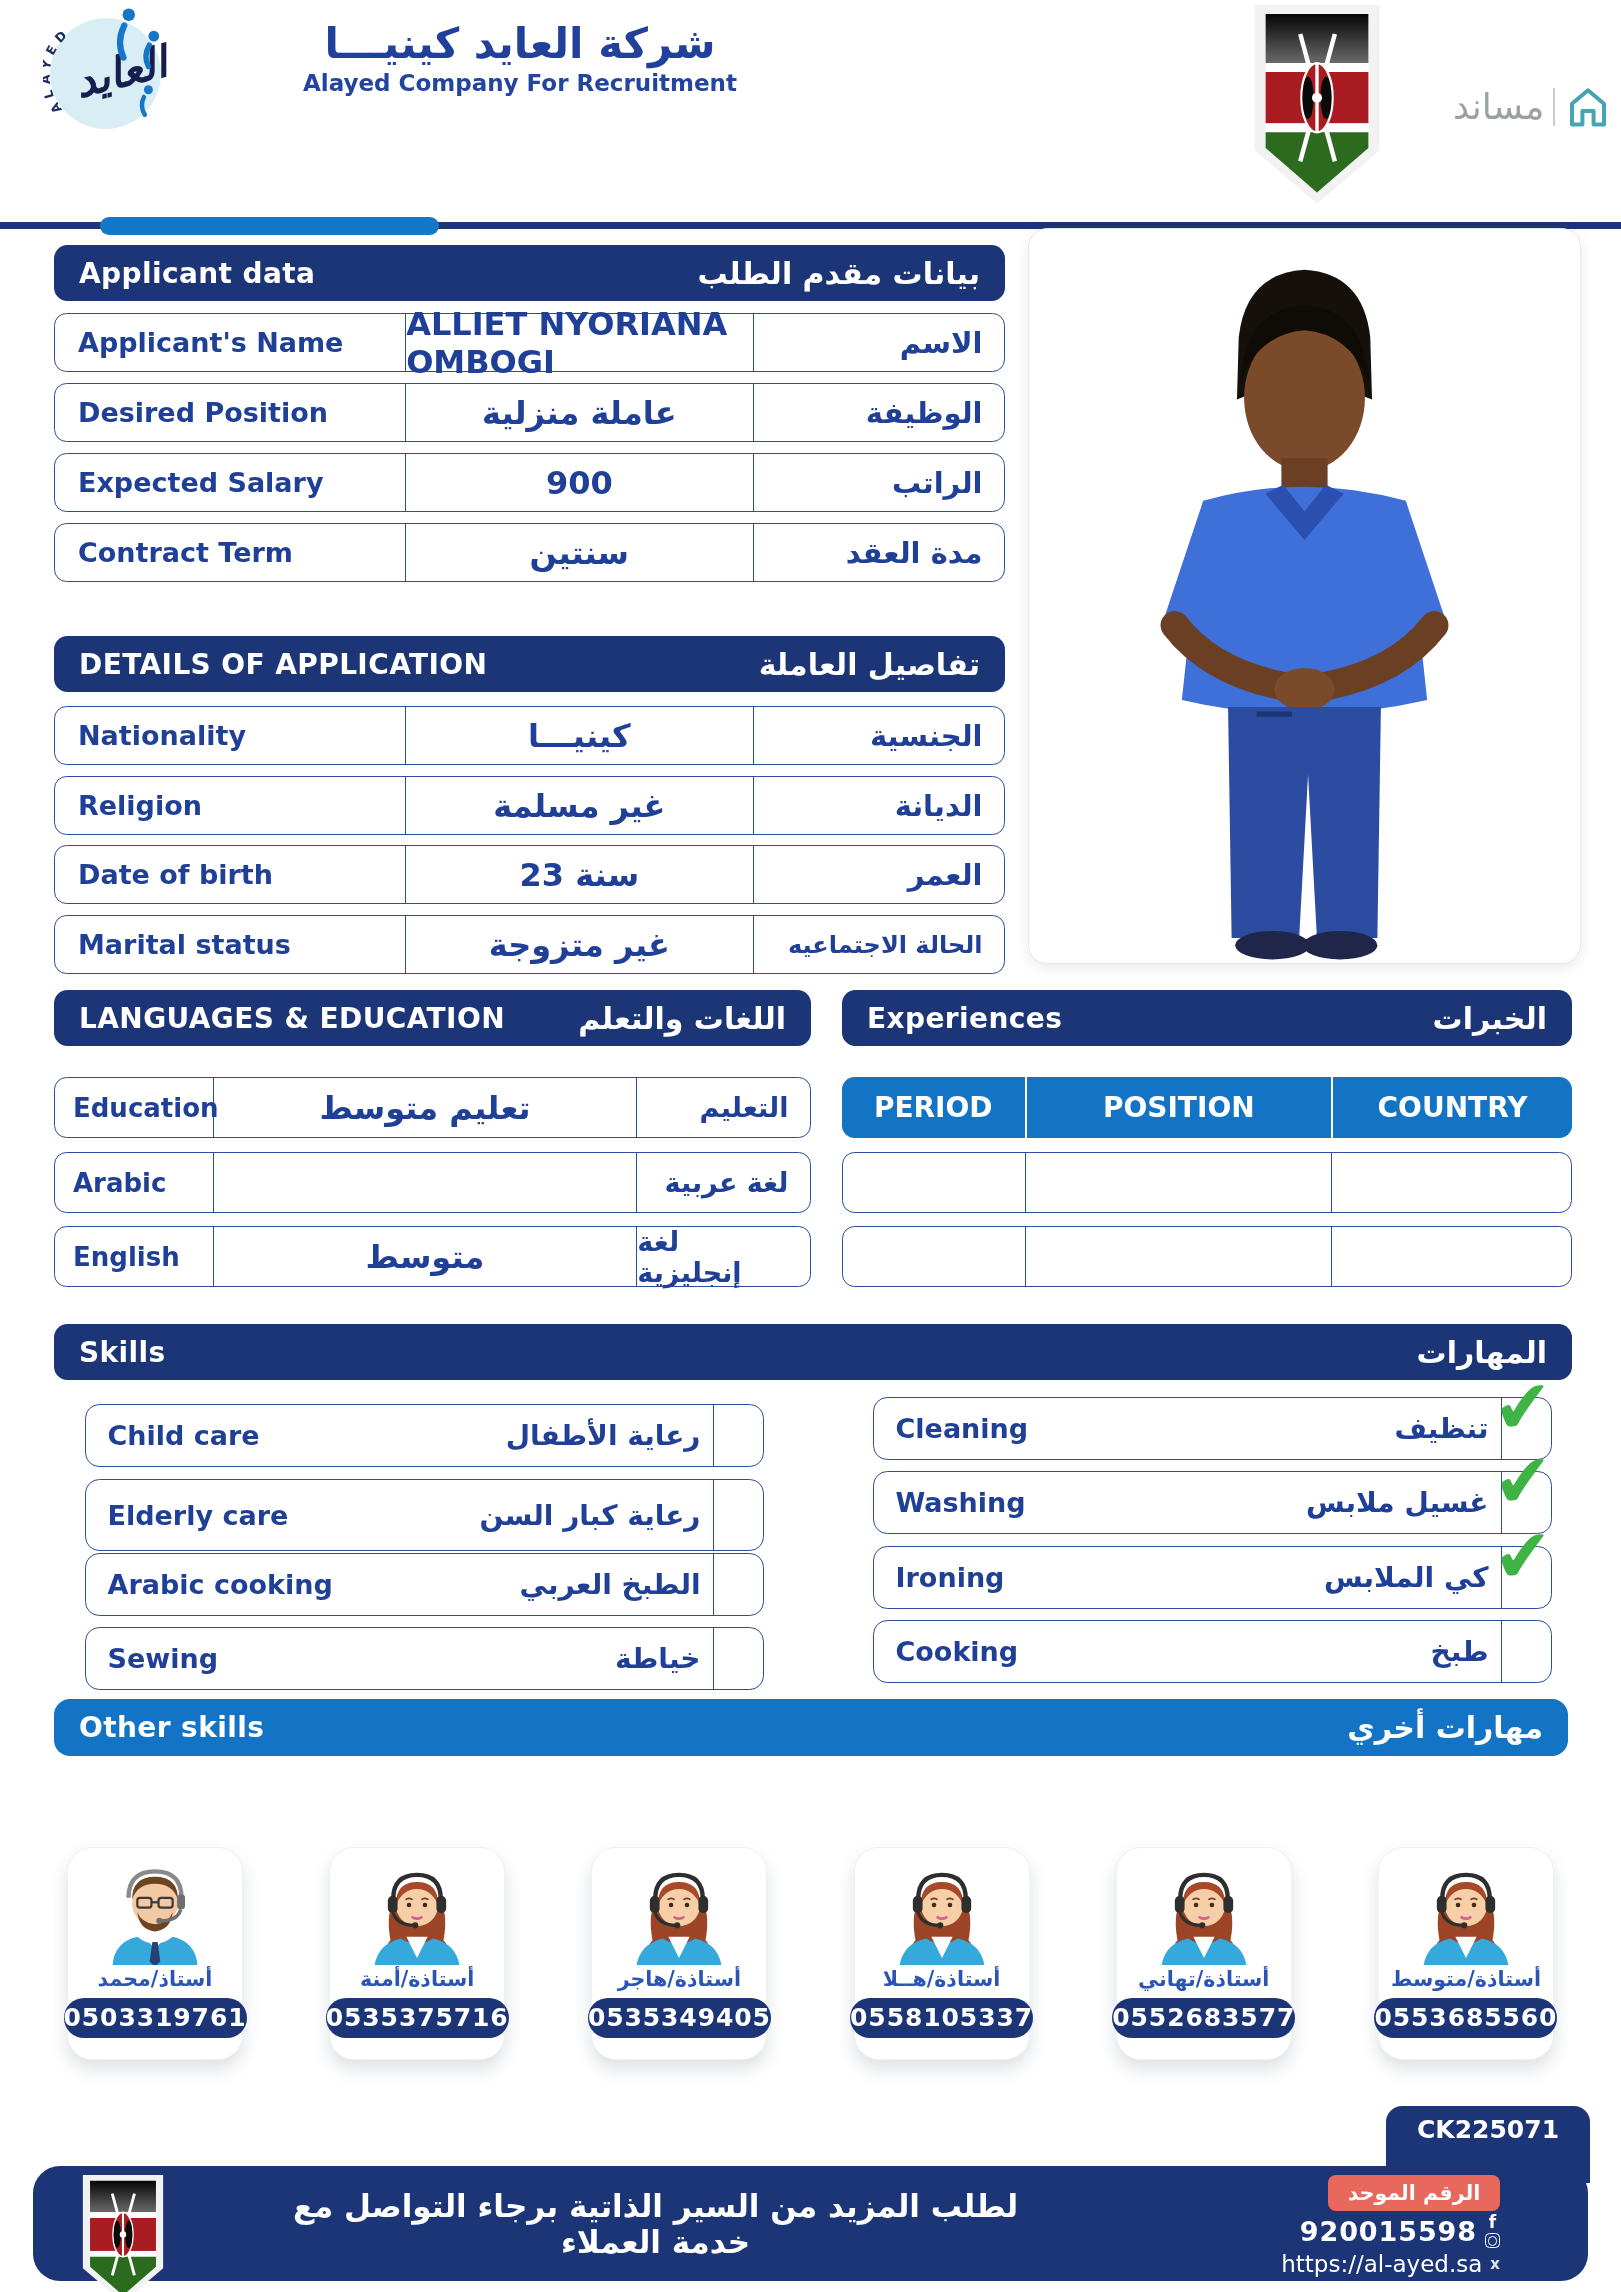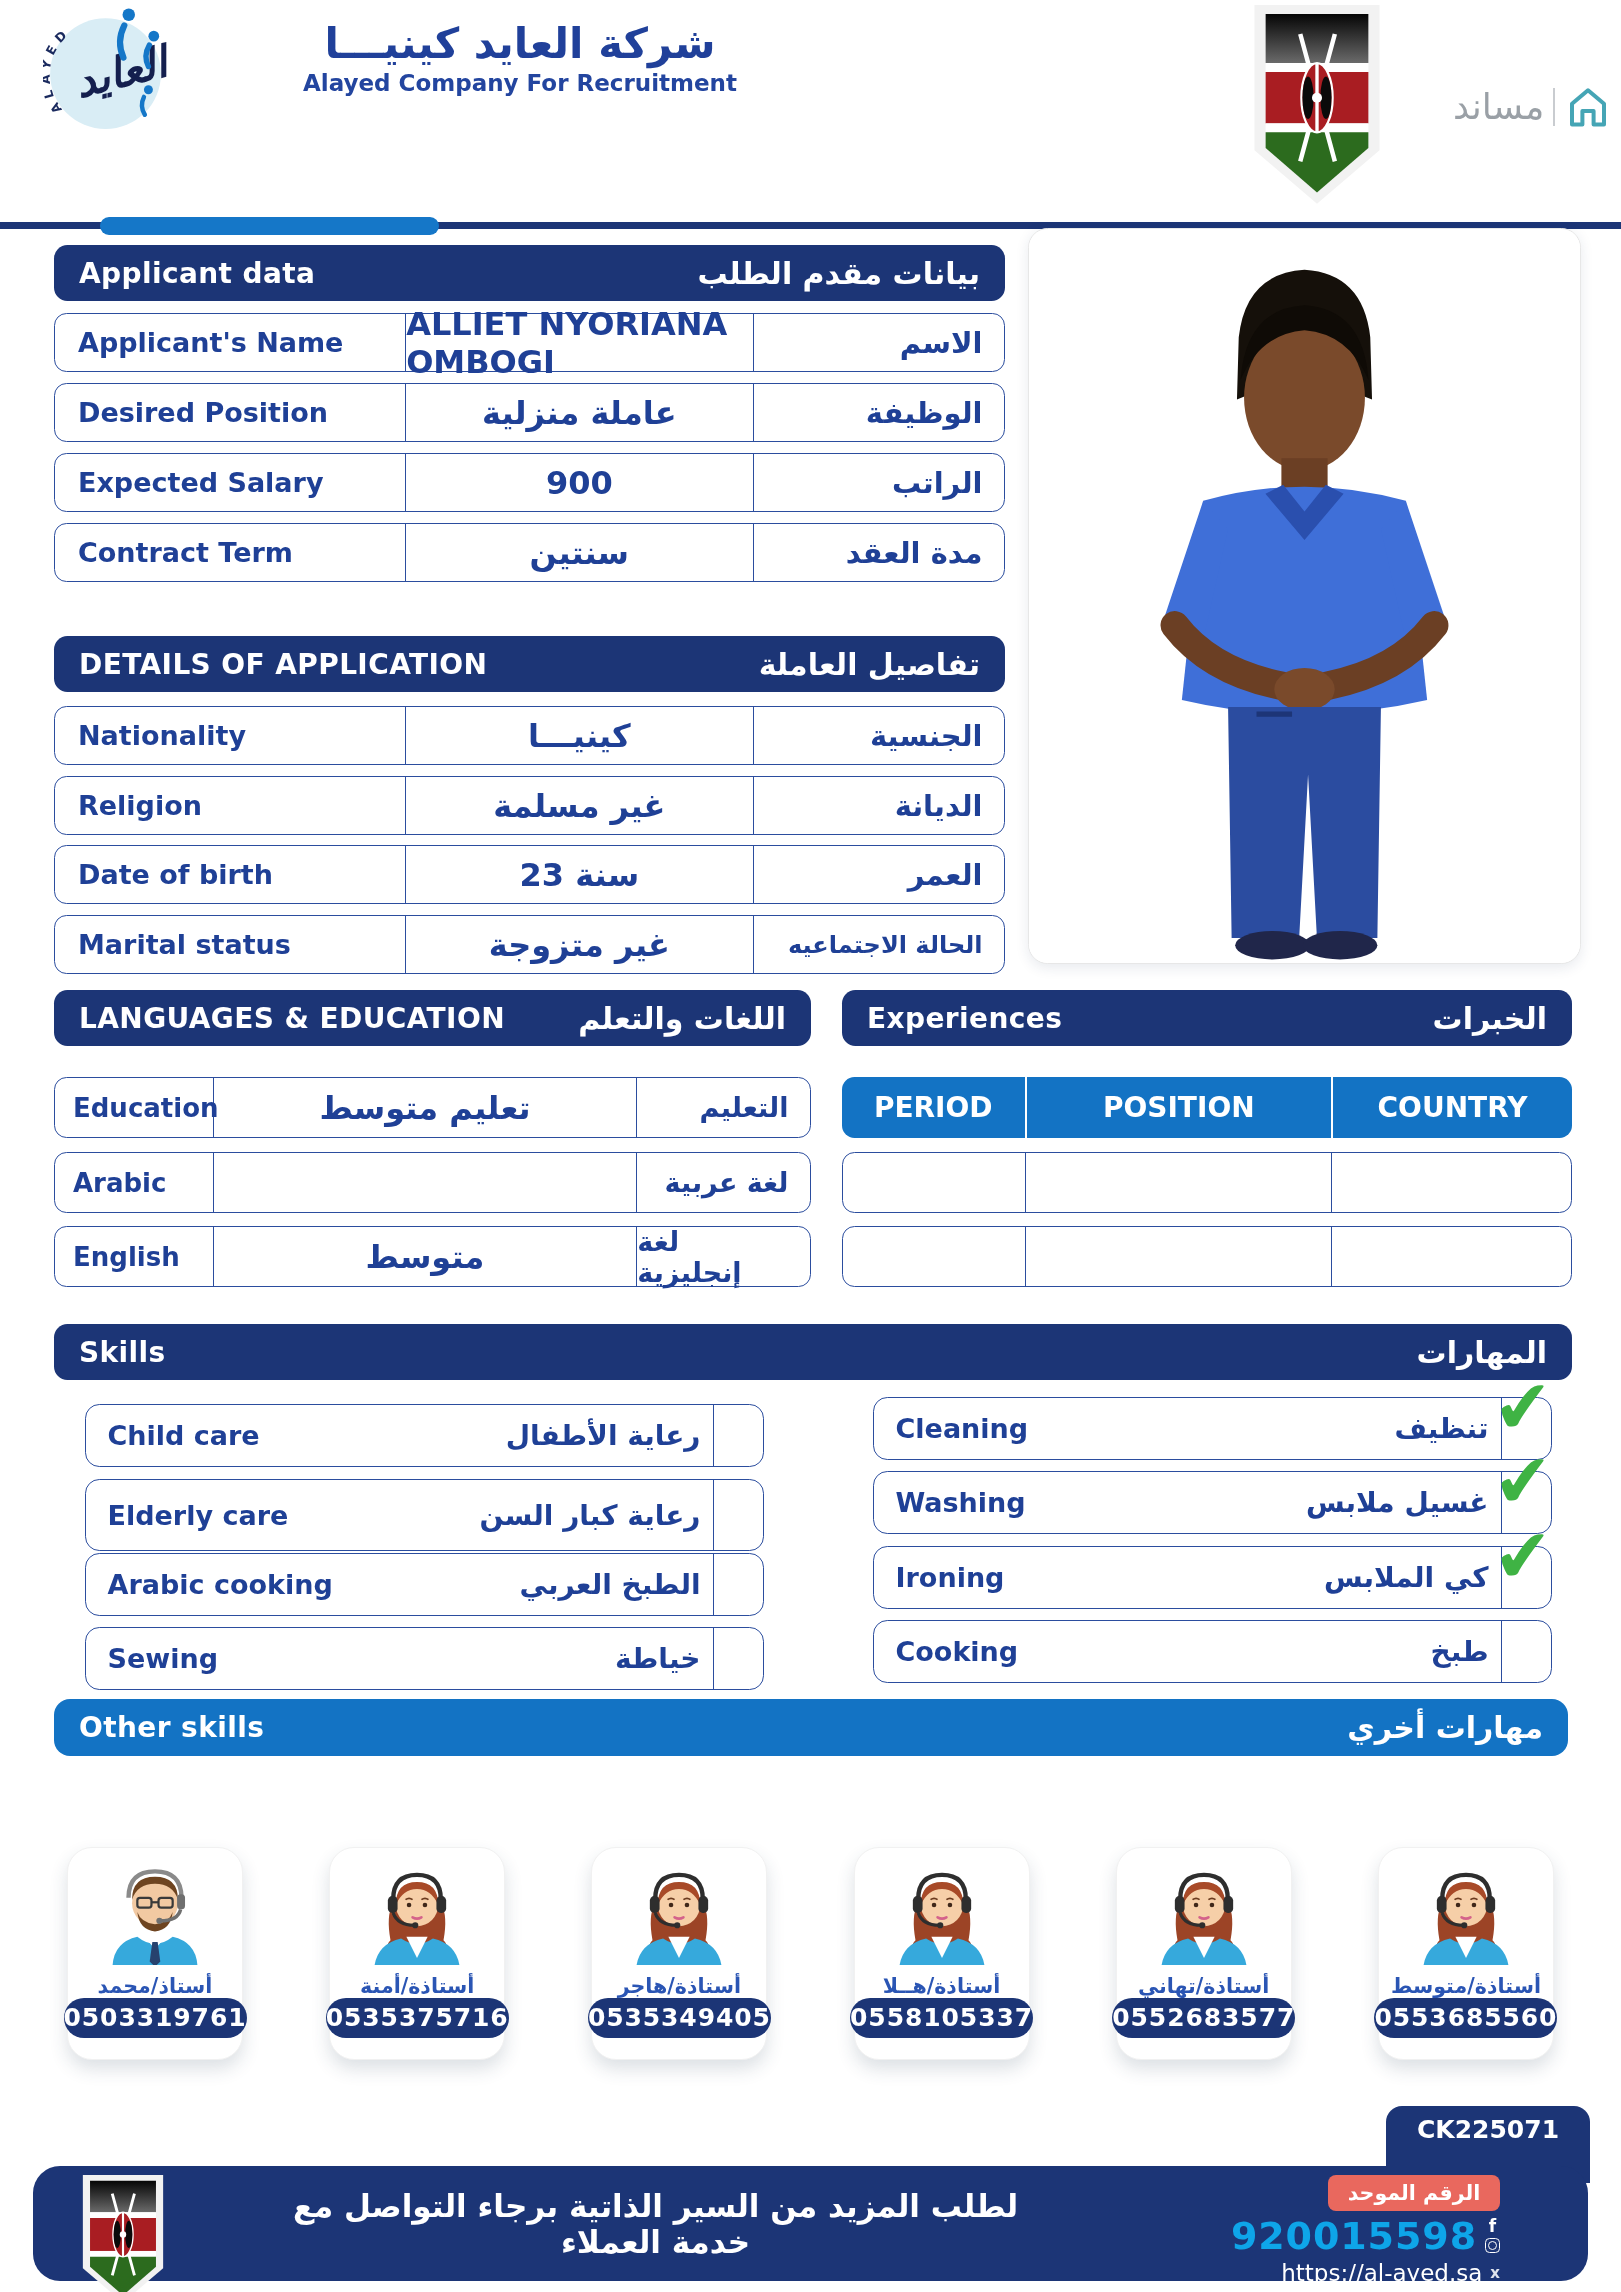--- a/index.html
+++ b/index.html
@@ -71,37 +71,37 @@
   
   .photo-card{left:1028px;top:228px;width:553px;height:736px;background:#fff;border:0.9px solid #e7e7e7;
               border-radius:19.7px;box-shadow:0 3.6px 12.5px rgba(30,50,90,.10);overflow:hidden}
   .photo-card svg{width:100%;height:100%;display:block}
 
   
   .agents{left:67px;top:1847px;width:1487px;display:flex;justify-content:space-between}
   .agent{width:176px;height:213px;background:#fff;border-radius:25px;border:0.9px solid #f1f1f1;
          box-shadow:0 9px 18px rgba(40,60,90,.16);display:flex;flex-direction:column;align-items:center;position:relative}
   .agent svg{width:106px;height:106px;margin-top:10.7px}
-  .agent-name{color:#2a55b4;font-size:20.6px;font-weight:700;margin-top:9px;white-space:nowrap}
+  .agent-name{color:#2a55b4;font-size:20.6px;font-weight:700;margin-top:2px;white-space:nowrap}
   .agent-phone{position:absolute;bottom:21.5px;left:-4.5px;right:-4.5px;height:40px;background:var(--navy);
                border-radius:895px;color:#fff;font-weight:700;font-size:25px;display:flex;align-items:center;
                justify-content:center;letter-spacing:0.9px}
 
   
   .ck-tab{left:1386px;top:2106px;width:204px;height:77px;background:var(--navy);border-radius:16px 16px 0 0;
           color:#fff;font-size:25px;font-weight:600;display:flex;justify-content:center;padding-top:9px}
   .footer-bar{left:33px;top:2166px;width:1555px;height:115px;background:var(--navy);border-radius:27px}
   .footer-flag{position:absolute;left:47px;top:9px;width:86px;height:107px}
   .footer-msg{position:absolute;left:224px;top:0;width:797px;height:115px;display:flex;align-items:center;
               justify-content:center;color:#fff;font-size:31px;font-weight:600;text-align:center}
   .footer-right{position:absolute;right:88px;top:9px;display:flex;flex-direction:column;align-items:flex-end;gap:2.7px}
   .unified-badge{background:var(--red);border-radius:8px;height:36px;padding:0 19.7px;display:flex;align-items:center;
                  color:#fff;font-size:20.6px;font-weight:700}
   .num-row{display:flex;align-items:center;gap:8px}
-  .unified-num{color:#0ea5e9;font-size:38px;font-weight:700;letter-spacing:0.9px}
+  .unified-num{color:#ffffff;font-size:27px;font-weight:700;letter-spacing:0.9px}
   .mini-icons{display:flex;flex-direction:column;align-items:center;gap:2.7px}
   .fb-glyph{color:#fff;font-size:17px;font-weight:700;line-height:1}
   .ig-icon{width:15px;height:15px;border:1.8px solid #fff;border-radius:4.5px;position:relative}
   .ig-icon::after{content:"";position:absolute;inset:1.8px;border:1.8px solid #fff;border-radius:50%}
   .url-row{display:flex;align-items:center;gap:8px}
   .site-url{color:#fff;font-size:23px;font-weight:500}
   .tw-glyph{color:#dfe4ee;font-size:15px;font-weight:700}
 </style>
 </head>
 <body>

